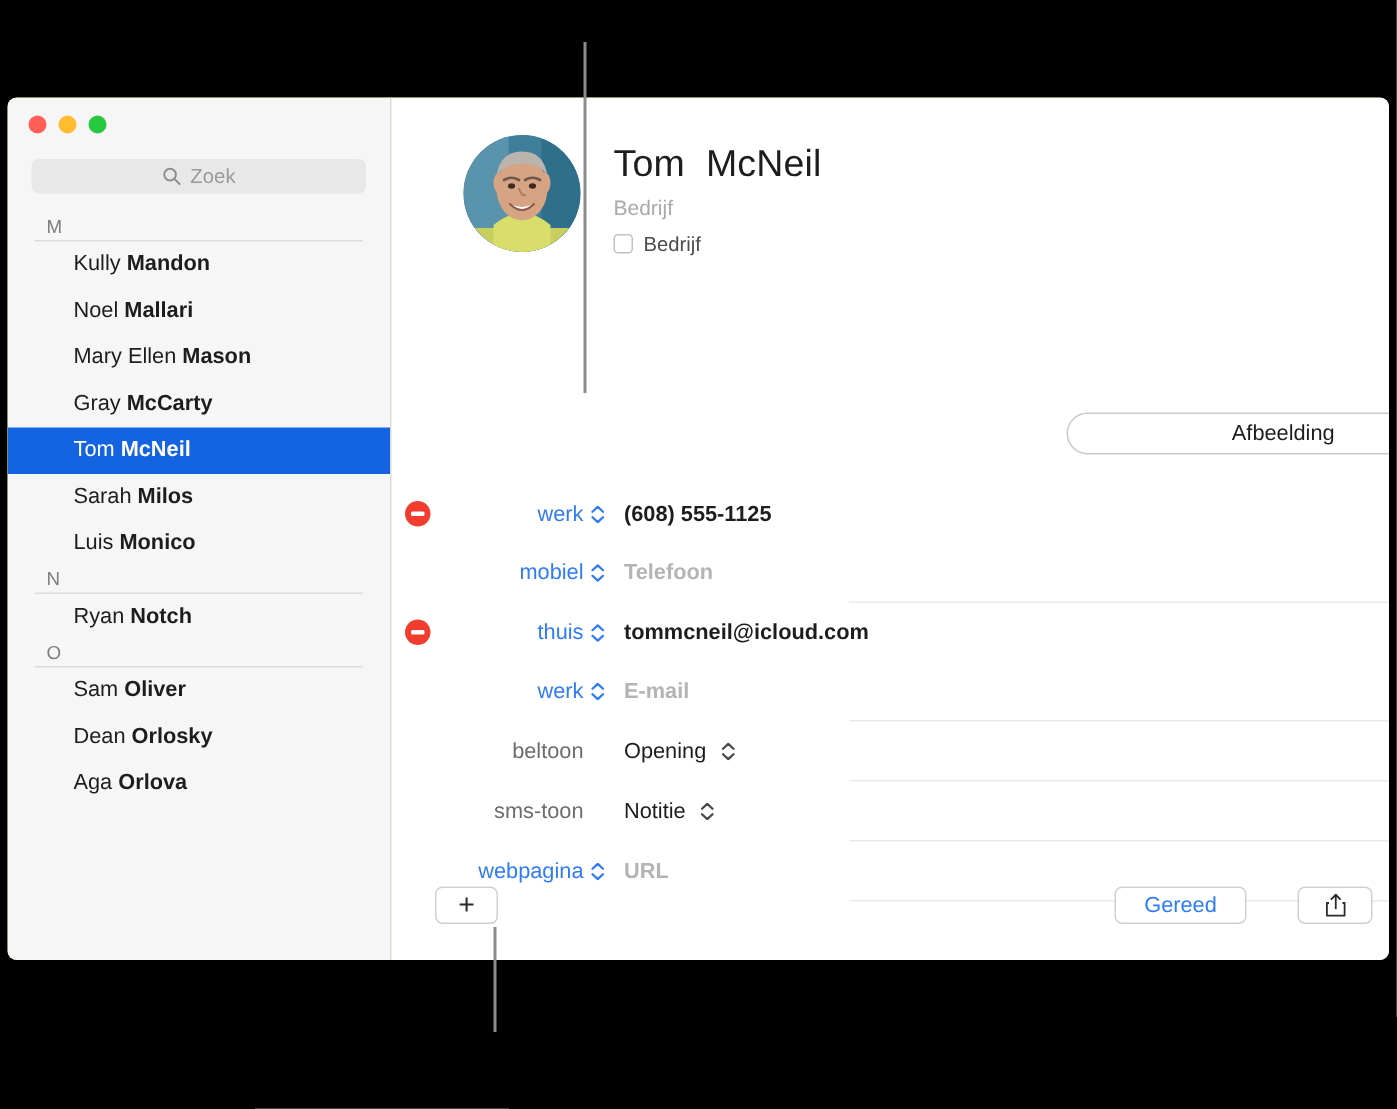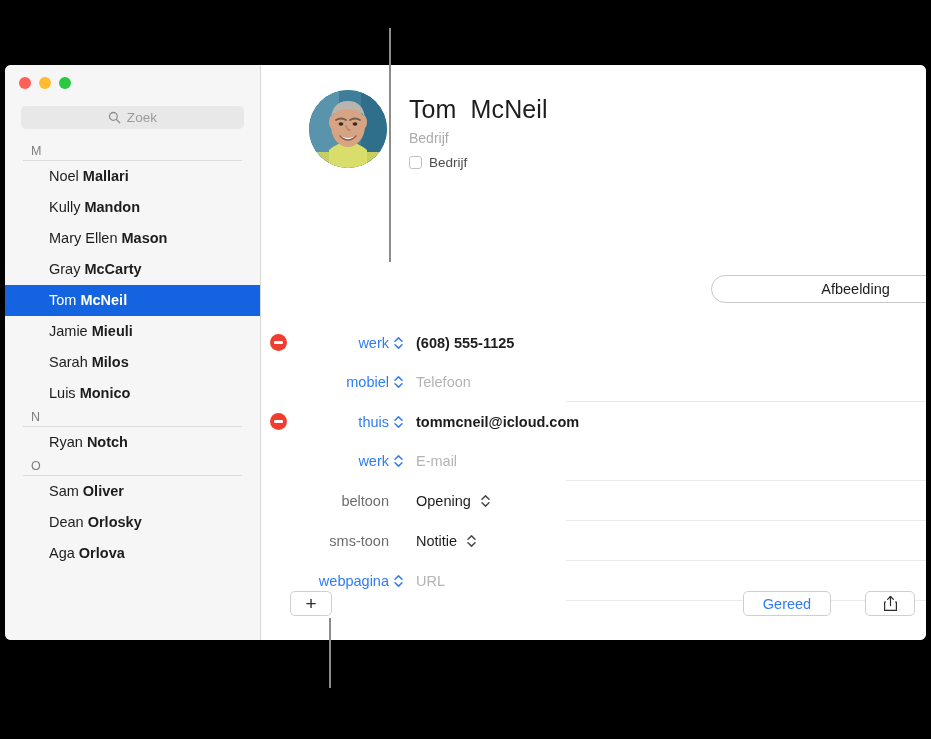--- a/index.html
+++ b/index.html
@@ -239,21 +239,21 @@
     gap: 2px;
   }
   .stepper .chev { display:block; }
   .field-value {
     font-size: 14.5px;
     color: #1d1d1f;
     font-weight: 700;
   }
   .field-value.placeholder {
     color: #b4b4b4;
-    font-weight: 400;
+    font-weight: 700;
   }
   .field-value.normal { font-weight: 400; }
   .value-with-stepper {
     display: flex;
     align-items: center;
     gap: 9px;
   }
   .row-separator {
     position: absolute;
     left: 305px;
@@ -319,26 +319,25 @@
       <svg class="mag" viewBox="0 0 14 14">
         <circle cx="5.8" cy="5.8" r="4.2" fill="none" stroke="#8e8e8e" stroke-width="1.4"></circle>
         <line x1="9" y1="9" x2="12.6" y2="12.6" stroke="#8e8e8e" stroke-width="1.4" stroke-linecap="round"></line>
       </svg>
       <span id="search-placeholder">Zoek</span>
     </div>
 
     <div id="contact-list">
         <div class="section-header">M</div>
         <div class="section-rule"></div>
+        <div class="contact-row"><span class="first">Kully </span><span class="last">Mandon</span></div>
         <div class="contact-row"><span class="first">Noel </span><span class="last">Mallari</span></div>
-        <div class="contact-row"><span class="first">Kully </span><span class="last">Mandon</span></div>
         <div class="contact-row"><span class="first">Mary Ellen </span><span class="last">Mason</span></div>
         <div class="contact-row"><span class="first">Gray </span><span class="last">McCarty</span></div>
         <div class="contact-row selected"><span class="first">Tom </span><span class="last">McNeil</span></div>
-        <div class="contact-row"><span class="first">Jamie </span><span class="last">Mieuli</span></div>
         <div class="contact-row"><span class="first">Sarah </span><span class="last">Milos</span></div>
         <div class="contact-row"><span class="first">Luis </span><span class="last">Monico</span></div>
         <div class="section-header">N</div>
         <div class="section-rule"></div>
         <div class="contact-row"><span class="first">Ryan </span><span class="last">Notch</span></div>
         <div class="section-header">O</div>
         <div class="section-rule"></div>
         <div class="contact-row"><span class="first">Sam </span><span class="last">Oliver</span></div>
         <div class="contact-row"><span class="first">Dean </span><span class="last">Orlosky</span></div>
         <div class="contact-row"><span class="first">Aga </span><span class="last">Orlova</span></div>

